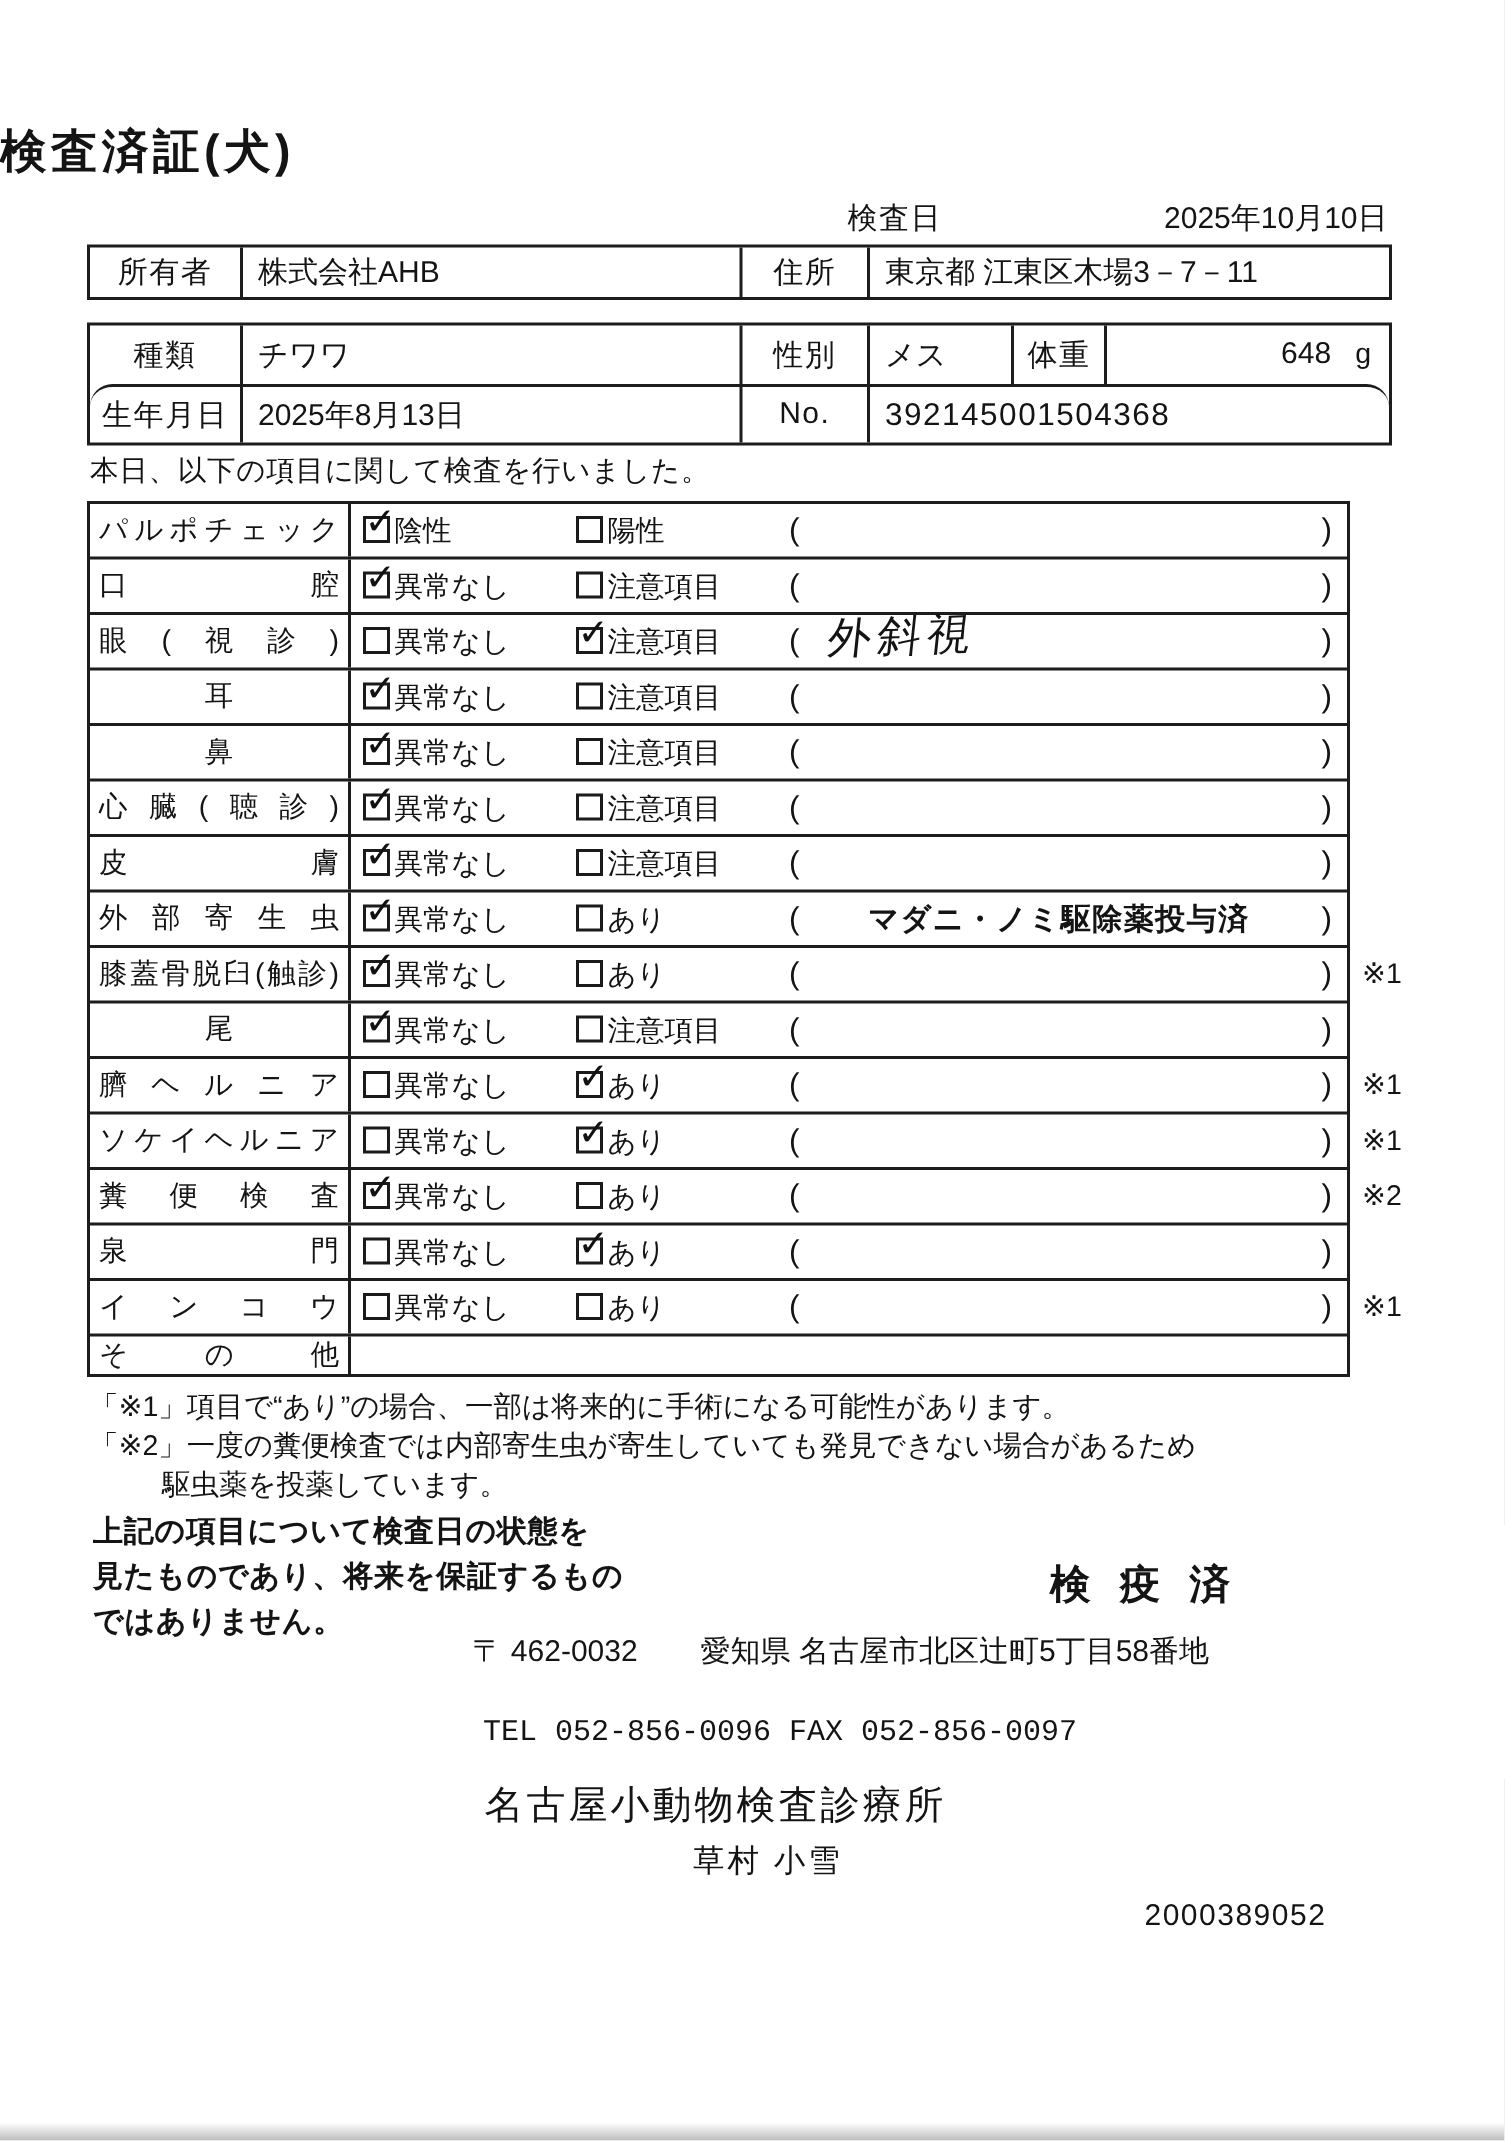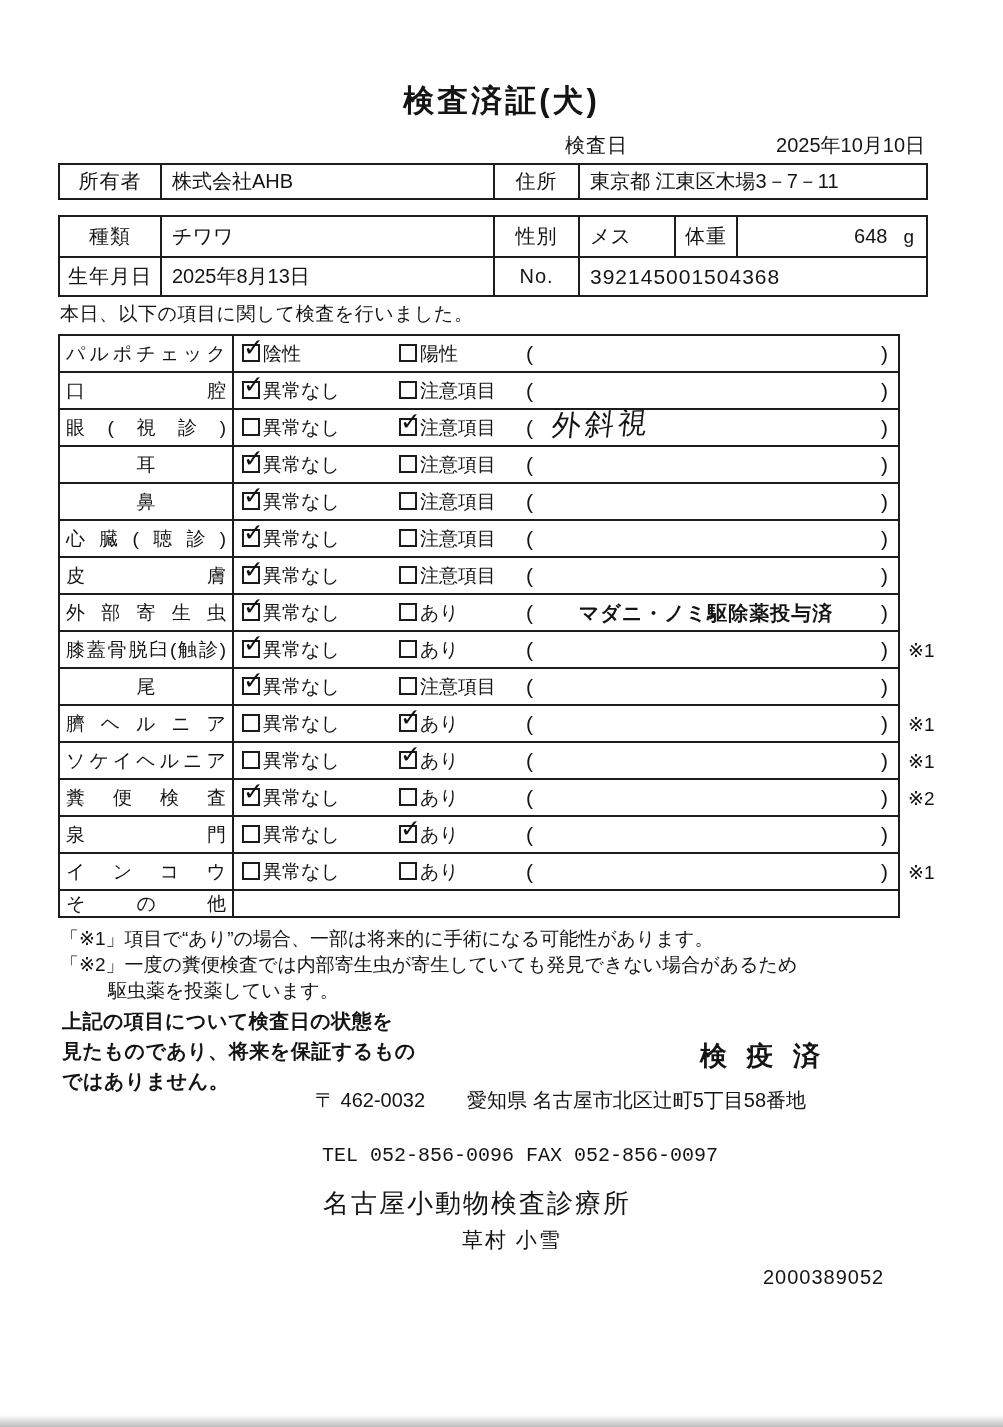--- a/index.html
+++ b/index.html
@@ -2,37 +2,37 @@
 <html><head>
 <meta charset="utf-8">
 <style>
   html,body{margin:0;padding:0;background:#e8e8e8;}
   .page{
     position:relative;width:1003px;height:1427px;background:#ffffff;
     font-family:"Liberation Sans","DejaVu Sans",sans-serif;color:#141414;
     overflow:hidden;margin:0 auto;
   }
   
-  .title{position:absolute;top:80px;left:0;width:100%;text-align:center;
+  .title{position:absolute;top:80px;left:0;width:100%;text-align:left;
     font-size:31px;font-weight:700;letter-spacing:3px;}
   .exam-date-label{position:absolute;left:565px;top:132px;font-size:20px;letter-spacing:1px;}
   .exam-date-value{position:absolute;right:78px;top:132px;font-size:20px;}
   
   .tbl{position:absolute;left:58px;width:870px;border:2px solid #1d1d1d;box-sizing:border-box;}
   .row{display:flex;box-sizing:border-box;}
   .cell{box-sizing:border-box;border-right:2px solid #1d1d1d;display:flex;align-items:center;
     font-size:20px;overflow:hidden;white-space:nowrap;}
   .cell:last-child{border-right:none;}
   .cell.lab{justify-content:center;letter-spacing:1px;}
   .cell.val{padding-left:10px;}
   .owner-tbl{top:163px;height:37px;}
   .owner-tbl .row{height:33px;}
   .animal-tbl{top:215px;height:82px;}
   .animal-tbl .row{height:39px;}
-  .animal-tbl .row+.row{border-top:2px solid #1d1d1d;}
+  .animal-tbl .row+.row{border-top:2px solid #1d1d1d;border-radius:15px;}
   .w-lab{width:102px;flex:0 0 102px;text-align:center;}
   .w-val1{width:333px;flex:0 0 333px;text-align:right;}
   .w-lab2{width:85px;flex:0 0 85px;}
   .w-sex{width:96px;flex:0 0 96px;}
   .w-wlab{width:62px;flex:0 0 62px;}
   .w-rest{flex:1;}
   .weight-cell{justify-content:flex-end;padding-right:12px;}
   .weight-cell .unit{margin-left:16px;font-size:19px;}
   .no-cell{font-size:21px;letter-spacing:1px;}
   .intro{position:absolute;left:60px;top:301px;font-size:19px;letter-spacing:0.5px;}
@@ -43,21 +43,21 @@
   .erow+.erow{border-top:2px solid #1d1d1d;}
   .erow.short{height:25px;}
   .elabel{width:160px;flex:0 0 160px;border-right:2px solid #1d1d1d;box-sizing:content-box;
     padding:0 6px;font-size:19px;line-height:35px;
     text-align:justify;text-align-last:justify;overflow:hidden;white-space:nowrap;}
   .erow.short .elabel{line-height:25px;}
   .elabel.center{text-align:center;text-align-last:center;}
   .econtent{position:relative;flex:1;}
   .opt{position:absolute;top:50%;transform:translateY(-50%);font-size:19px;white-space:nowrap;}
   .opt.o1{left:8px;}
-  .opt.o2{left:165px;}
+  .opt.o2{left:150px;}
   .cb{display:inline-block;width:14px;height:14px;border:2px solid #1b1b1b;position:relative;
     margin-right:3px;vertical-align:-2px;}
   .cb.on::after{content:"\2713";position:absolute;left:-1px;top:-13px;font-size:25px;
     font-weight:700;color:#111;font-family:"DejaVu Sans",sans-serif;}
   .popen{position:absolute;left:292px;top:50%;transform:translateY(-50%);font-size:21px;}
   .pclose{position:absolute;right:10px;top:50%;transform:translateY(-50%);font-size:21px;}
   .enote{position:absolute;left:308px;right:28px;top:50%;transform:translateY(-50%);
     text-align:center;font-size:20px;font-weight:600;letter-spacing:1px;white-space:nowrap;}
   .enote.hand{left:318px;right:auto;text-align:left;font-size:29px;font-weight:400;
     font-family:"DejaVu Serif",serif;transform:translateY(-58%) rotate(-2deg) skewX(-8deg);

